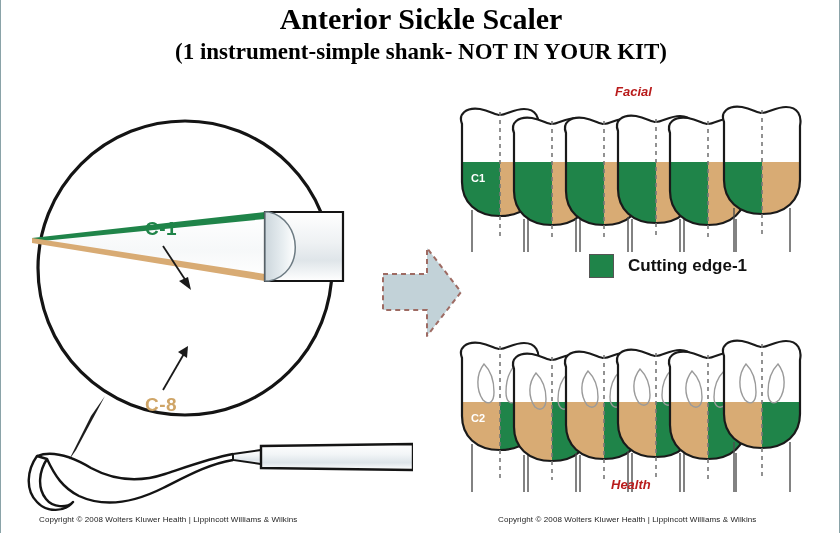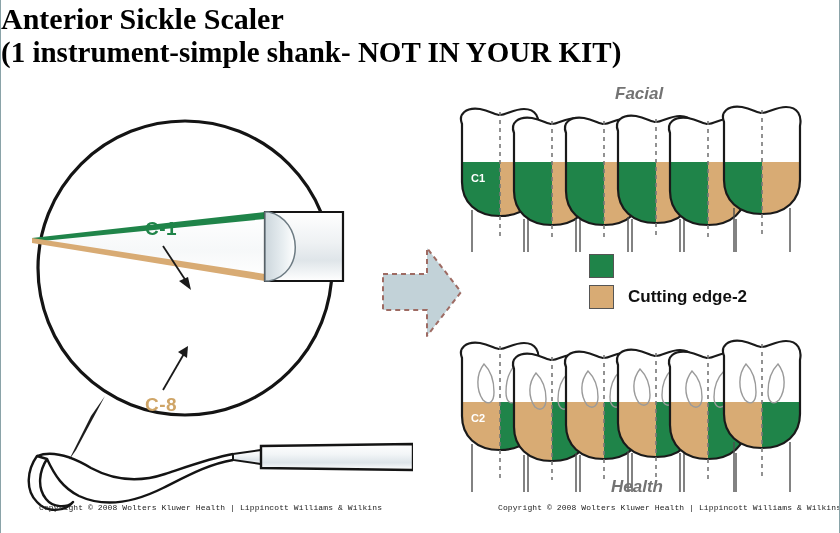--- a/index.html
+++ b/index.html
@@ -18,34 +18,34 @@
     border-right: 1px solid #8aa3a8;
     box-sizing: border-box;
   }
 
   
   .title-block {
     position: absolute;
     top: 2px;
     left: 0;
     width: 840px;
-    text-align: left;
+    text-align: center;
   }
   .title-main {
     font-family: "Liberation Serif", serif;
     font-weight: bold;
     font-size: 30px;
     color: #000000;
     letter-spacing: 0px;
     line-height: 34px;
   }
   .title-sub {
     font-family: "Liberation Serif", serif;
     font-weight: bold;
-    font-size: 29px;
+    font-size: 23px;
     color: #000000;
     line-height: 30px;
     margin-top: 1px;
   }
 
   
   .panel-left {
     position: absolute;
     left: 12px;
     top: 78px;
@@ -82,22 +82,22 @@
     width: 86px;
     height: 98px;
   }
 
   
   .row-caption {
     position: absolute;
     font-family: "Liberation Sans", sans-serif;
     font-style: italic;
     font-weight: bold;
-    font-size: 17px;
-    color: #737373;
+    font-size: 13px;
+    color: #b91c1c;
     white-space: nowrap;
   }
   .cap-facial  { left: 614px; top: 84px; }
   .cap-lingual { left: 610px; top: 477px; }
 
   
   .legend {
     position: absolute;
     left: 588px;
     top: 252px;
@@ -119,25 +119,26 @@
     font-family: "Liberation Sans", sans-serif;
     font-weight: bold;
     font-size: 17px;
     color: #111111;
     white-space: nowrap;
   }
 
   
   .copyright {
     position: absolute;
-    font-family: Liberation Mono, monospace;
+    font-family: Liberation Sans, sans-serif;
     font-size: 8px;
     color: #222222;
     white-space: nowrap;
     letter-spacing: 0.1px;
+    margin-top: 12px;
   }
   .copy-left  { left: 38px;  top: 503px; }
   .copy-right { left: 497px; top: 503px; }
 
   
   .tooth-tag {
     font-family: "Liberation Sans", sans-serif;
     font-weight: bold;
     font-size: 11px;
     fill: #ffffff;
@@ -431,23 +432,20 @@
       </g>
     </svg>
   </div>
 
   <div class="row-caption cap-facial">Facial</div>
   <div class="row-caption cap-lingual">Health</div>
 
   <div class="legend">
     <div class="legend-row">
       <span class="legend-swatch" style="background:#1f8449"></span>
-    </div>
-    <div class="legend-row">
-      <span class="legend-swatch" style="background:#d8ab74"></span>
-      <span class="legend-text">Cutting edge-2</span>
+      <span class="legend-text">Cutting edge-1</span>
     </div>
   </div>
 
   <div class="copyright copy-left">Copyright © 2008 Wolters Kluwer Health | Lippincott Williams &amp; Wilkins</div>
   <div class="copyright copy-right">Copyright © 2008 Wolters Kluwer Health | Lippincott Williams &amp; Wilkins</div>
 
 </div>
 
 </body></html>

